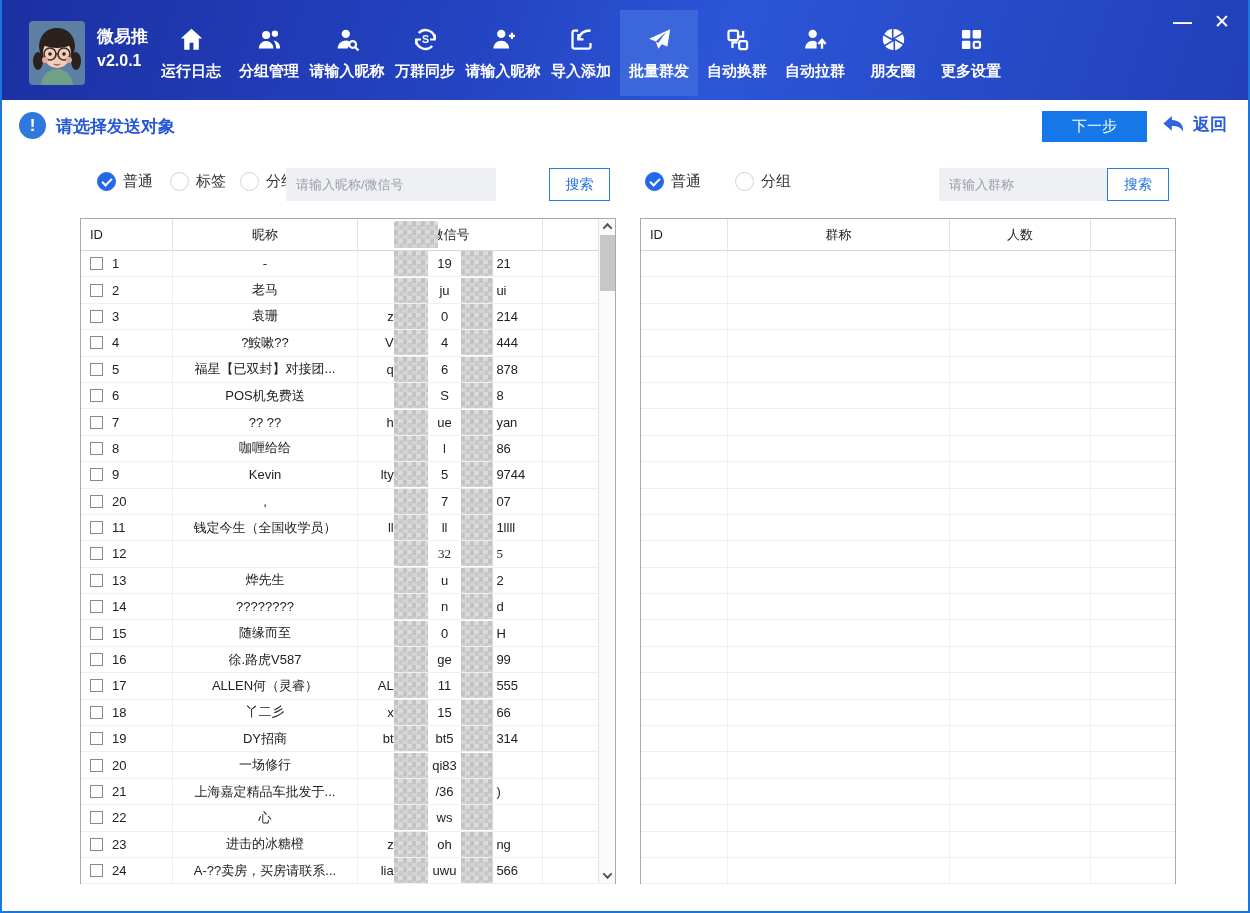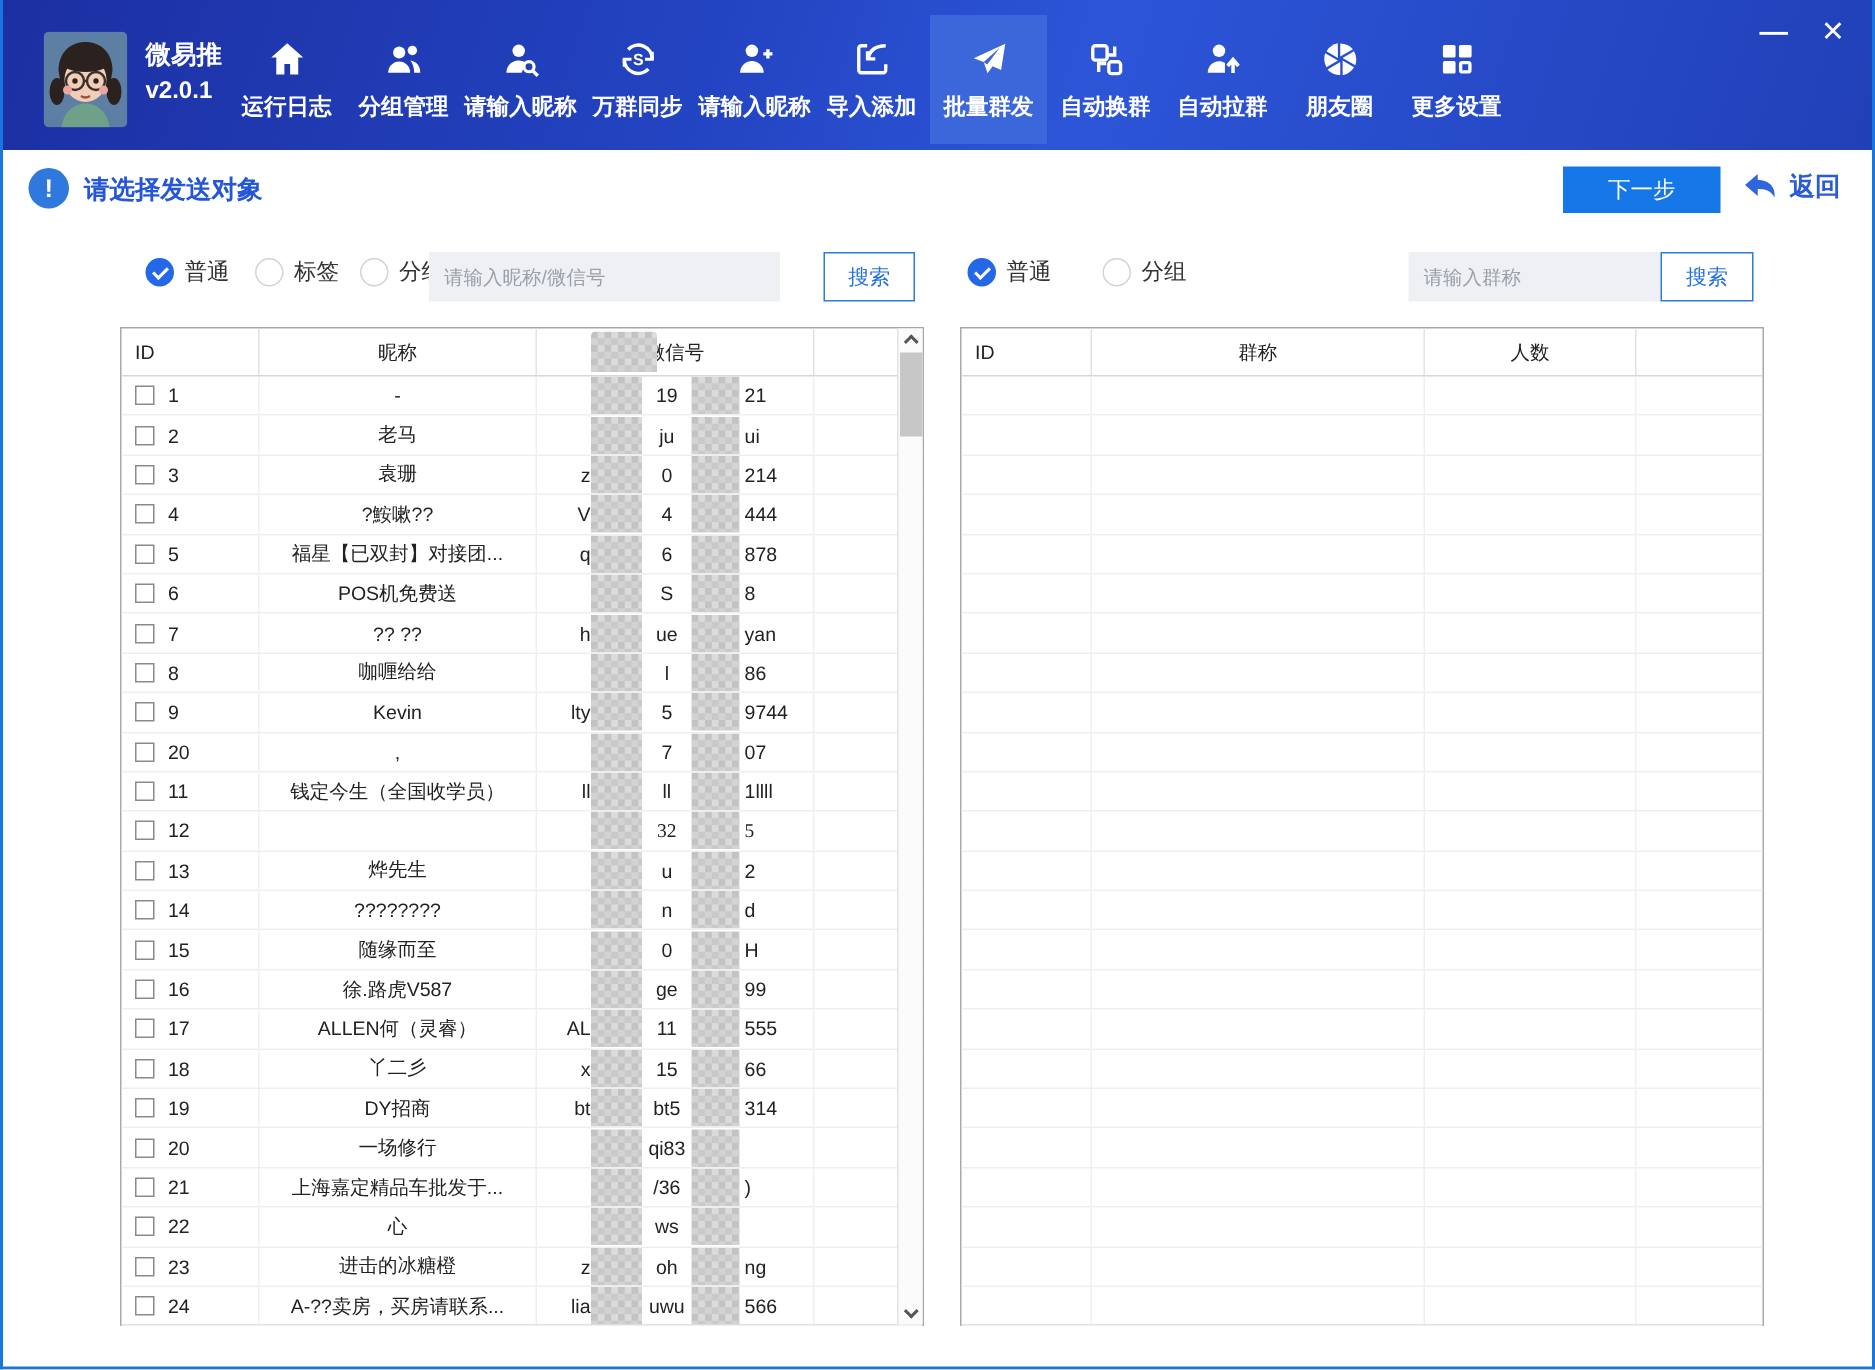--- a/index.html
+++ b/index.html
@@ -253,21 +253,21 @@
       <div class="radio-item" style="left: 643px;">
         <span class="radio checked"></span>
         <span class="radio-label">普通</span>
       </div>
       <div class="radio-item" style="left: 733px;">
         <span class="radio"></span>
         <span class="radio-label">分组</span>
       </div>
     </div>
 
-  <input class="search-input" style="left: 284px; width: 234px;" placeholder="请输入昵称/微信号">
+  <input class="search-input" style="left: 284px; width: 210px;" placeholder="请输入昵称/微信号">
   <button class="search-btn" style="left:547px;width:61px;">搜索</button>
 
   <input class="search-input" style="left: 937px; width: 181px;" placeholder="请输入群称">
   <button class="search-btn" style="left:1105px;width:62px;">搜索</button>
 
   <div class="tbl" style="left:78px;" id="ltbl">
     <div class="tbl-head" id="lhead">
         <div class="th first" style="width: 92px;">
           <span class="th-label">ID</span>
         </div>

